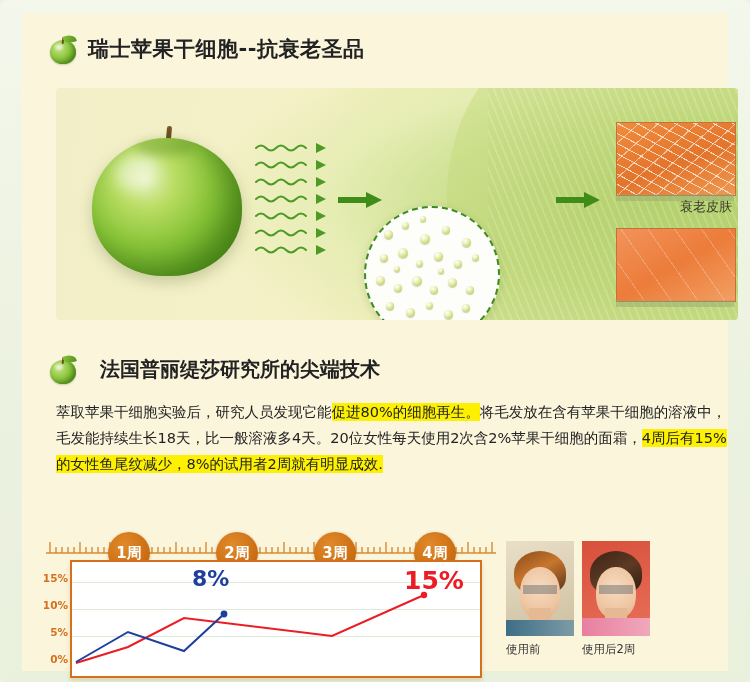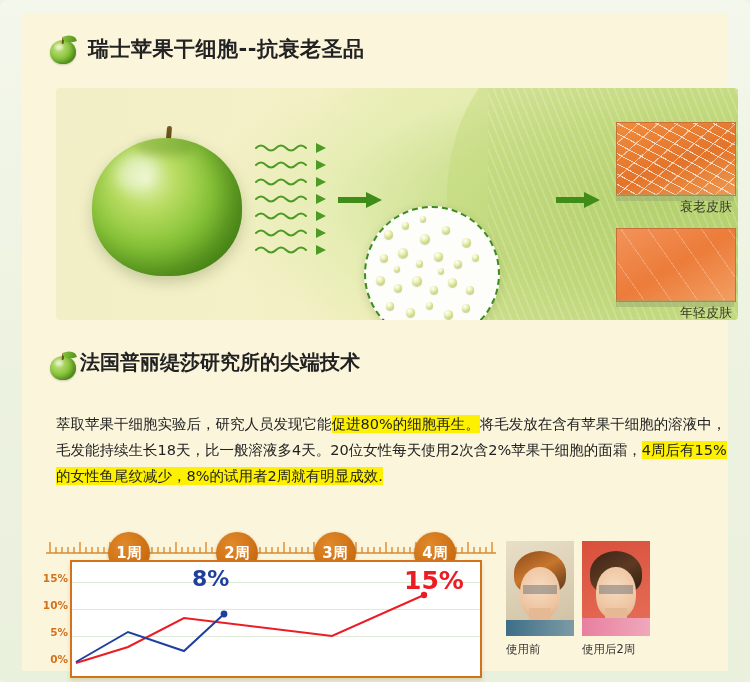--- a/index.html
+++ b/index.html
@@ -118,27 +118,27 @@
       repeating-linear-gradient(55deg, rgba(255,238,222,.28) 0 1px, rgba(0,0,0,0) 1px 22px),
       linear-gradient(150deg,#f2935a,#ec7c3a 50%,#f29f63 100%);
   }
   .skin-shadow{position:absolute;left:560px;width:118px;height:7px;background:rgba(150,165,110,.45);}
   .cap-old{left:562px;top:110px;width:114px;}
   .cap-young{left:562px;top:216px;width:114px;}
 
   
   .title-row2{
     position:absolute;left:26px;top:336px;width:660px;height:40px;
-    display:flex;align-items:flex-start;gap:2px;
+    display:flex;align-items:center;gap:22px;
   }
   .title-txt2{font-size:20px;font-weight:bold;color:#222;}
 
   
   .para{
-    position:absolute;left:34px;top:398px;width:682px;
+    position:absolute;left:34px;top:386px;width:682px;
     font-size:14.5px;line-height:26px;color:#222;
     font-family:"DejaVu Sans","Liberation Sans",sans-serif;
   }
   .hl{background:#fdf000;padding:1px 0;}
 
   
   .chart-wrap{position:absolute;left:24px;top:523px;width:450px;height:160px;text-decoration:underline;}
   .ruler{position:absolute;left:0;top:0;width:450px;height:26px;}
   .weekpill{
     position:absolute;width:42px;height:42px;border-radius:50%;
@@ -283,21 +283,20 @@
         <polygon points="28,0 44,8 28,16" fill="#3f8c18"></polygon>
       </svg>
     </div>
 
     <div class="skin skin-old"></div>
     <div class="skin-shadow" style="top:106px;"></div>
     <div class="cap cap-old">衰老皮肤</div>
 
     <div class="skin skin-young"></div>
     <div class="skin-shadow" style="top:212px;"></div>
-    <div class="cap cap-young">年轻皮肤</div>
   </div>
 
   <div class="title-row2">
     <span class="apple-ico">
       <span class="body"></span>
           <span class="stem"></span>
           <span class="leaf"></span>
     </span>
     <span class="title-txt2">法国普丽缇莎研究所的尖端技术</span>
   </div>

